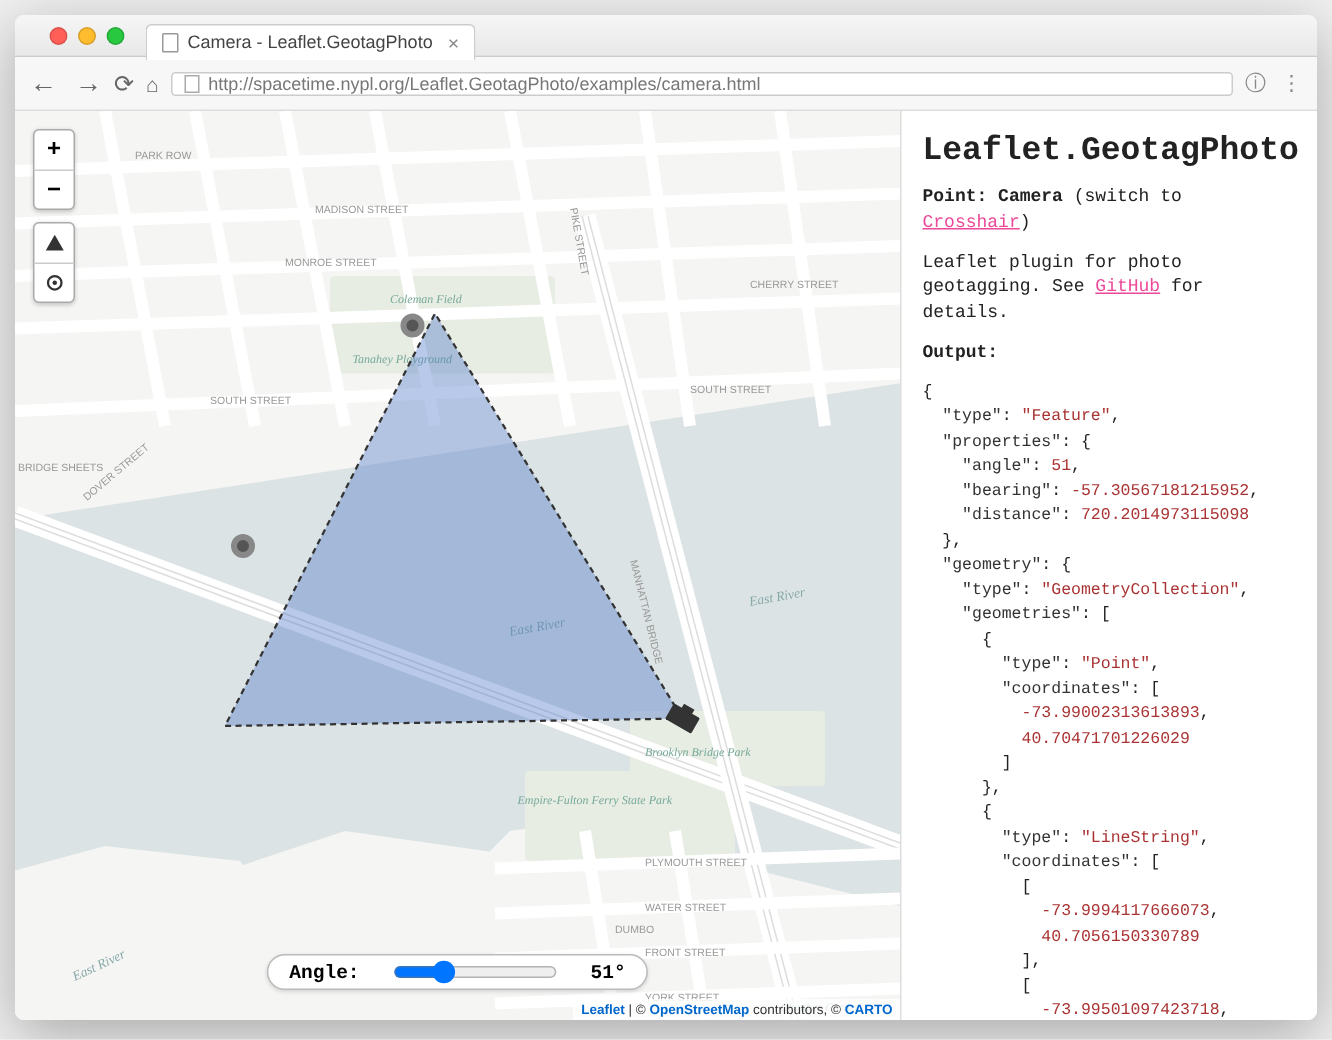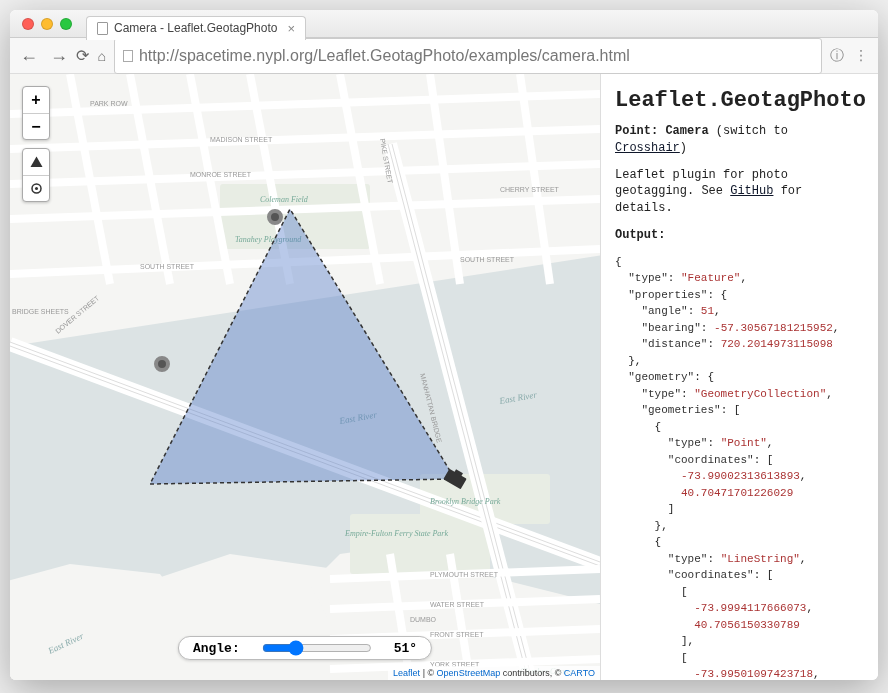--- a/index.html
+++ b/index.html
@@ -19,21 +19,21 @@
       height: 670px;
       display: flex;
       flex-direction: column;
     }
     .titlebar {
       background: linear-gradient(#f6f6f6, #e8e8e8);
       border-bottom: 1px solid #ccc;
       display: flex;
       align-items: center;
       height: 28px;
-      padding: 0 12px;
+      padding: 0 23px;
     }
     .traffic-lights { display: flex; gap: 7px; margin-right: 14px; }
     .traffic-light { width: 12px; height: 12px; border-radius: 50%; border: 0.5px solid rgba(0,0,0,0.15); }
     .tl-red { background: #ff5f57; }
     .tl-yellow { background: #febc2e; }
     .tl-green { background: #28c840; }
     .tab {
       background: #fff;
       border: 1px solid #ccc;
       border-bottom: none;
@@ -62,26 +62,26 @@
     .nav-arrows { display: flex; gap: 12px; color: #666; font-size: 18px; }
     .nav-arrows span { cursor: pointer; user-select: none; }
     .reload { color: #666; font-size: 16px; }
     .home { color: #666; font-size: 14px; }
     .urlbar {
       flex: 1;
       background: #fff;
       border: 1px solid #ccc;
       border-radius: 3px;
       padding: 3px 8px;
-      font-size: 16px;
+      font-size: 12px;
       color: #777;
       display: flex;
       align-items: center;
       gap: 6px;
-      height: 36px;
+      height: 16px;
     }
     .urlbar .paper-icon { width: 10px; height: 12px; border: 1px solid #aaa; }
     .toolbar-right { display: flex; gap: 10px; color: #888; font-size: 14px; }
     .content {
       display: flex;
       flex: 1;
       overflow: hidden;
     }
     .map-pane {
       flex: 1;
@@ -148,34 +148,34 @@
     }
     .angle-control input[type=range] { width: 110px; }
     .attribution {
       position: absolute;
       bottom: 0; right: 0;
       background: rgba(255,255,255,0.8);
       font-size: 9px;
       padding: 2px 5px;
       color: #333;
     }
-    .attribution a { color: #06c; text-decoration: none; }
+    .attribution a { color: #06c; text-decoration: none; font-weight: bold; }
     .side-panel {
       width: 278px;
       padding: 14px;
       font-family: "Courier New", monospace;
       font-size: 12px;
       color: #222;
       overflow: auto;
       background: #fff;
       border-left: 1px solid #ddd;
     }
     .side-panel h1 { font-size: 22px; font-weight: bold; margin-bottom: 10px; font-family: "Courier New", monospace; }
     .side-panel p { margin-bottom: 10px; line-height: 1.4; }
-    .side-panel a { color: #0f172a; }
+    .side-panel a { color: #ec4899; }
     .side-panel pre {
       font-size: 11px;
       line-height: 1.5;
       white-space: pre;
       font-family: "Courier New", monospace;
     }
     .jk { color: #333; } 
     .js { color: #a33; } 
     .jn { color: #a33; } 
   </style>

